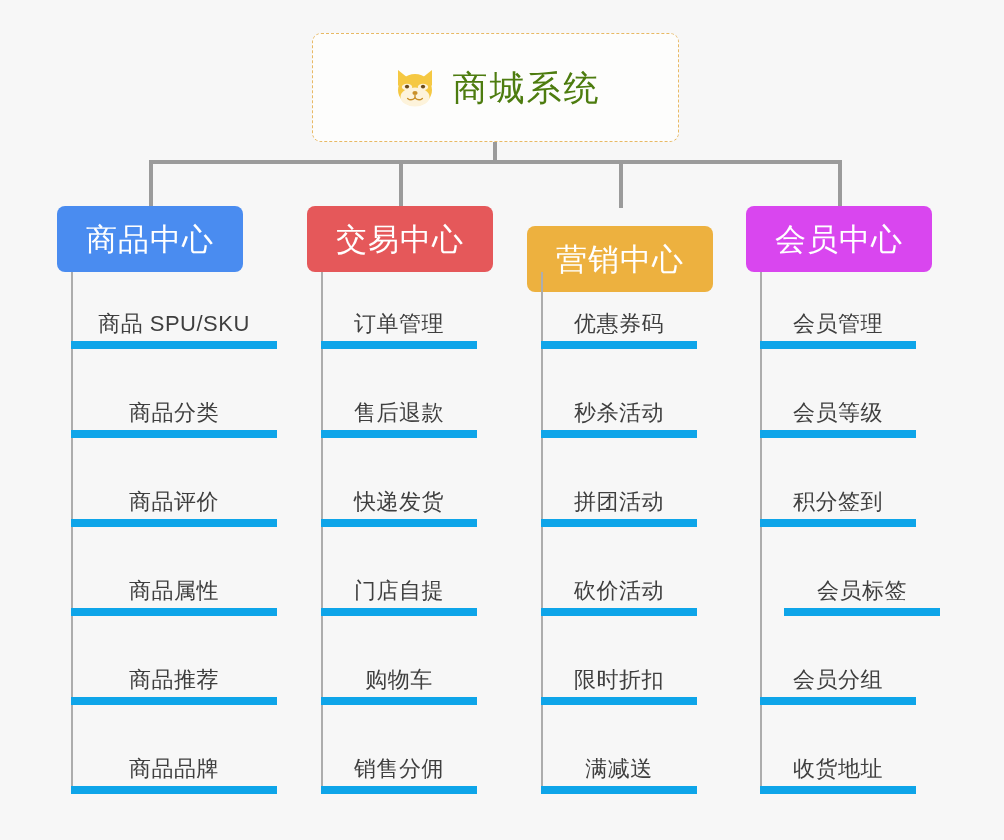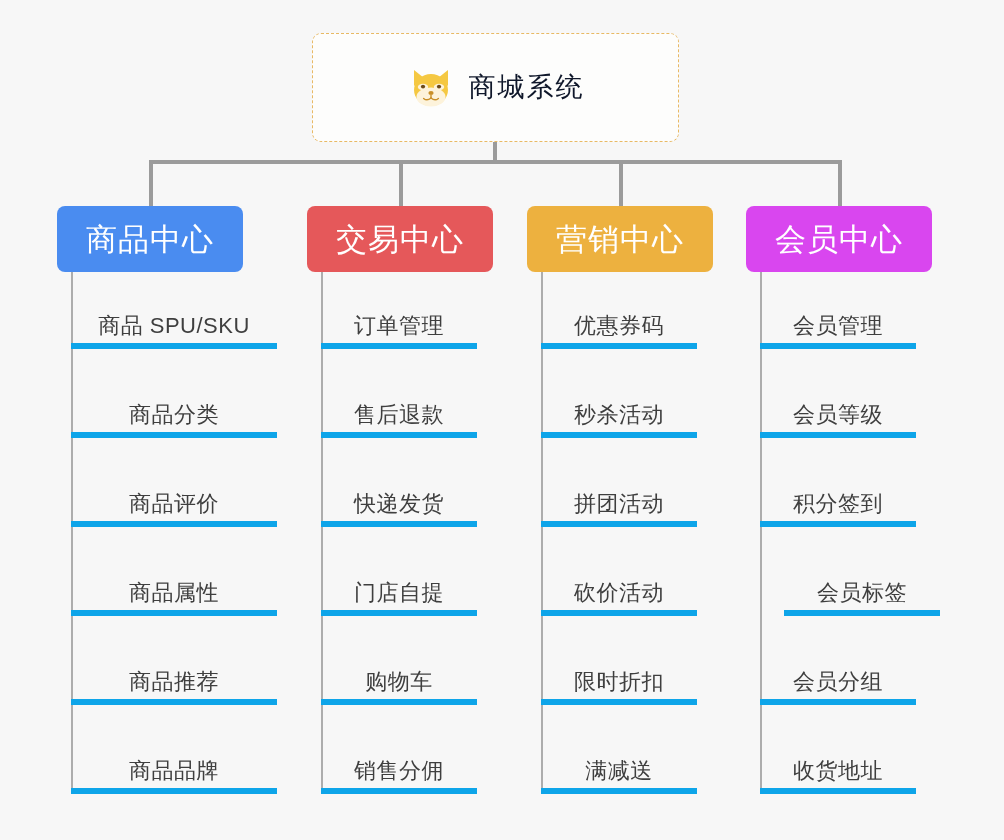--- a/index.html
+++ b/index.html
@@ -40,22 +40,22 @@
   }
   .root-emoji {
     font-size: 44px;
     line-height: 1;
     display: block;
     width: 48px;
     height: 48px;
   }
   .root-emoji svg { display: block; }
   .root-title {
-    font-size: 27px;
-    color: #0f172a;
+    font-size: 35px;
+    color: #4d7c0f;
     letter-spacing: 2px;
     line-height: 1;
     white-space: nowrap;
   }
 
   
   .trunk {
     position: absolute;
     left: 493px;
     top: 142px;
@@ -107,21 +107,21 @@
     position: absolute;
     left: 0;
     top: 0;
     width: 2px;
     background: #adadad;
   }
   .leaf {
     position: absolute;
     left: 0;
     box-sizing: border-box;
-    border-bottom: 6px solid #0ea5e9;
+    border-bottom: 8px solid #0ea5e9;
     display: flex;
     align-items: flex-end;
     justify-content: center;
   }
   .leaf-label {
     font-size: 22px;
     color: #3f3f3f;
     line-height: 1;
     white-space: nowrap;
     padding-bottom: 6px;
@@ -169,21 +169,21 @@
       <div class="drop" style="left: 838px;"></div>
     </div>
 
   <div id="cat-boxes">
       <div class="cat-box" style="left: 57px; width: 186px; background: rgb(74, 140, 240);">
         <span class="cat-label">商品中心</span>
       </div>
       <div class="cat-box" style="left: 307px; width: 186px; background: rgb(229, 88, 90);">
         <span class="cat-label">交易中心</span>
       </div>
-      <div class="cat-box" style="left: 527px; width: 186px; background: rgb(237, 177, 63);">
+      <div class="cat-box" style="left: 527px; width: 186px; background: rgb(237, 177, 63); margin-top: 20px;">
         <span class="cat-label">营销中心</span>
       </div>
       <div class="cat-box" style="left: 746px; width: 186px; background: #d946ef;">
         <span class="cat-label">会员中心</span>
       </div>
     </div>
 
   <div id="columns">
       <div class="column" style="left: 71px;">
         <div class="col-spine" style="height: 522px;"></div>

